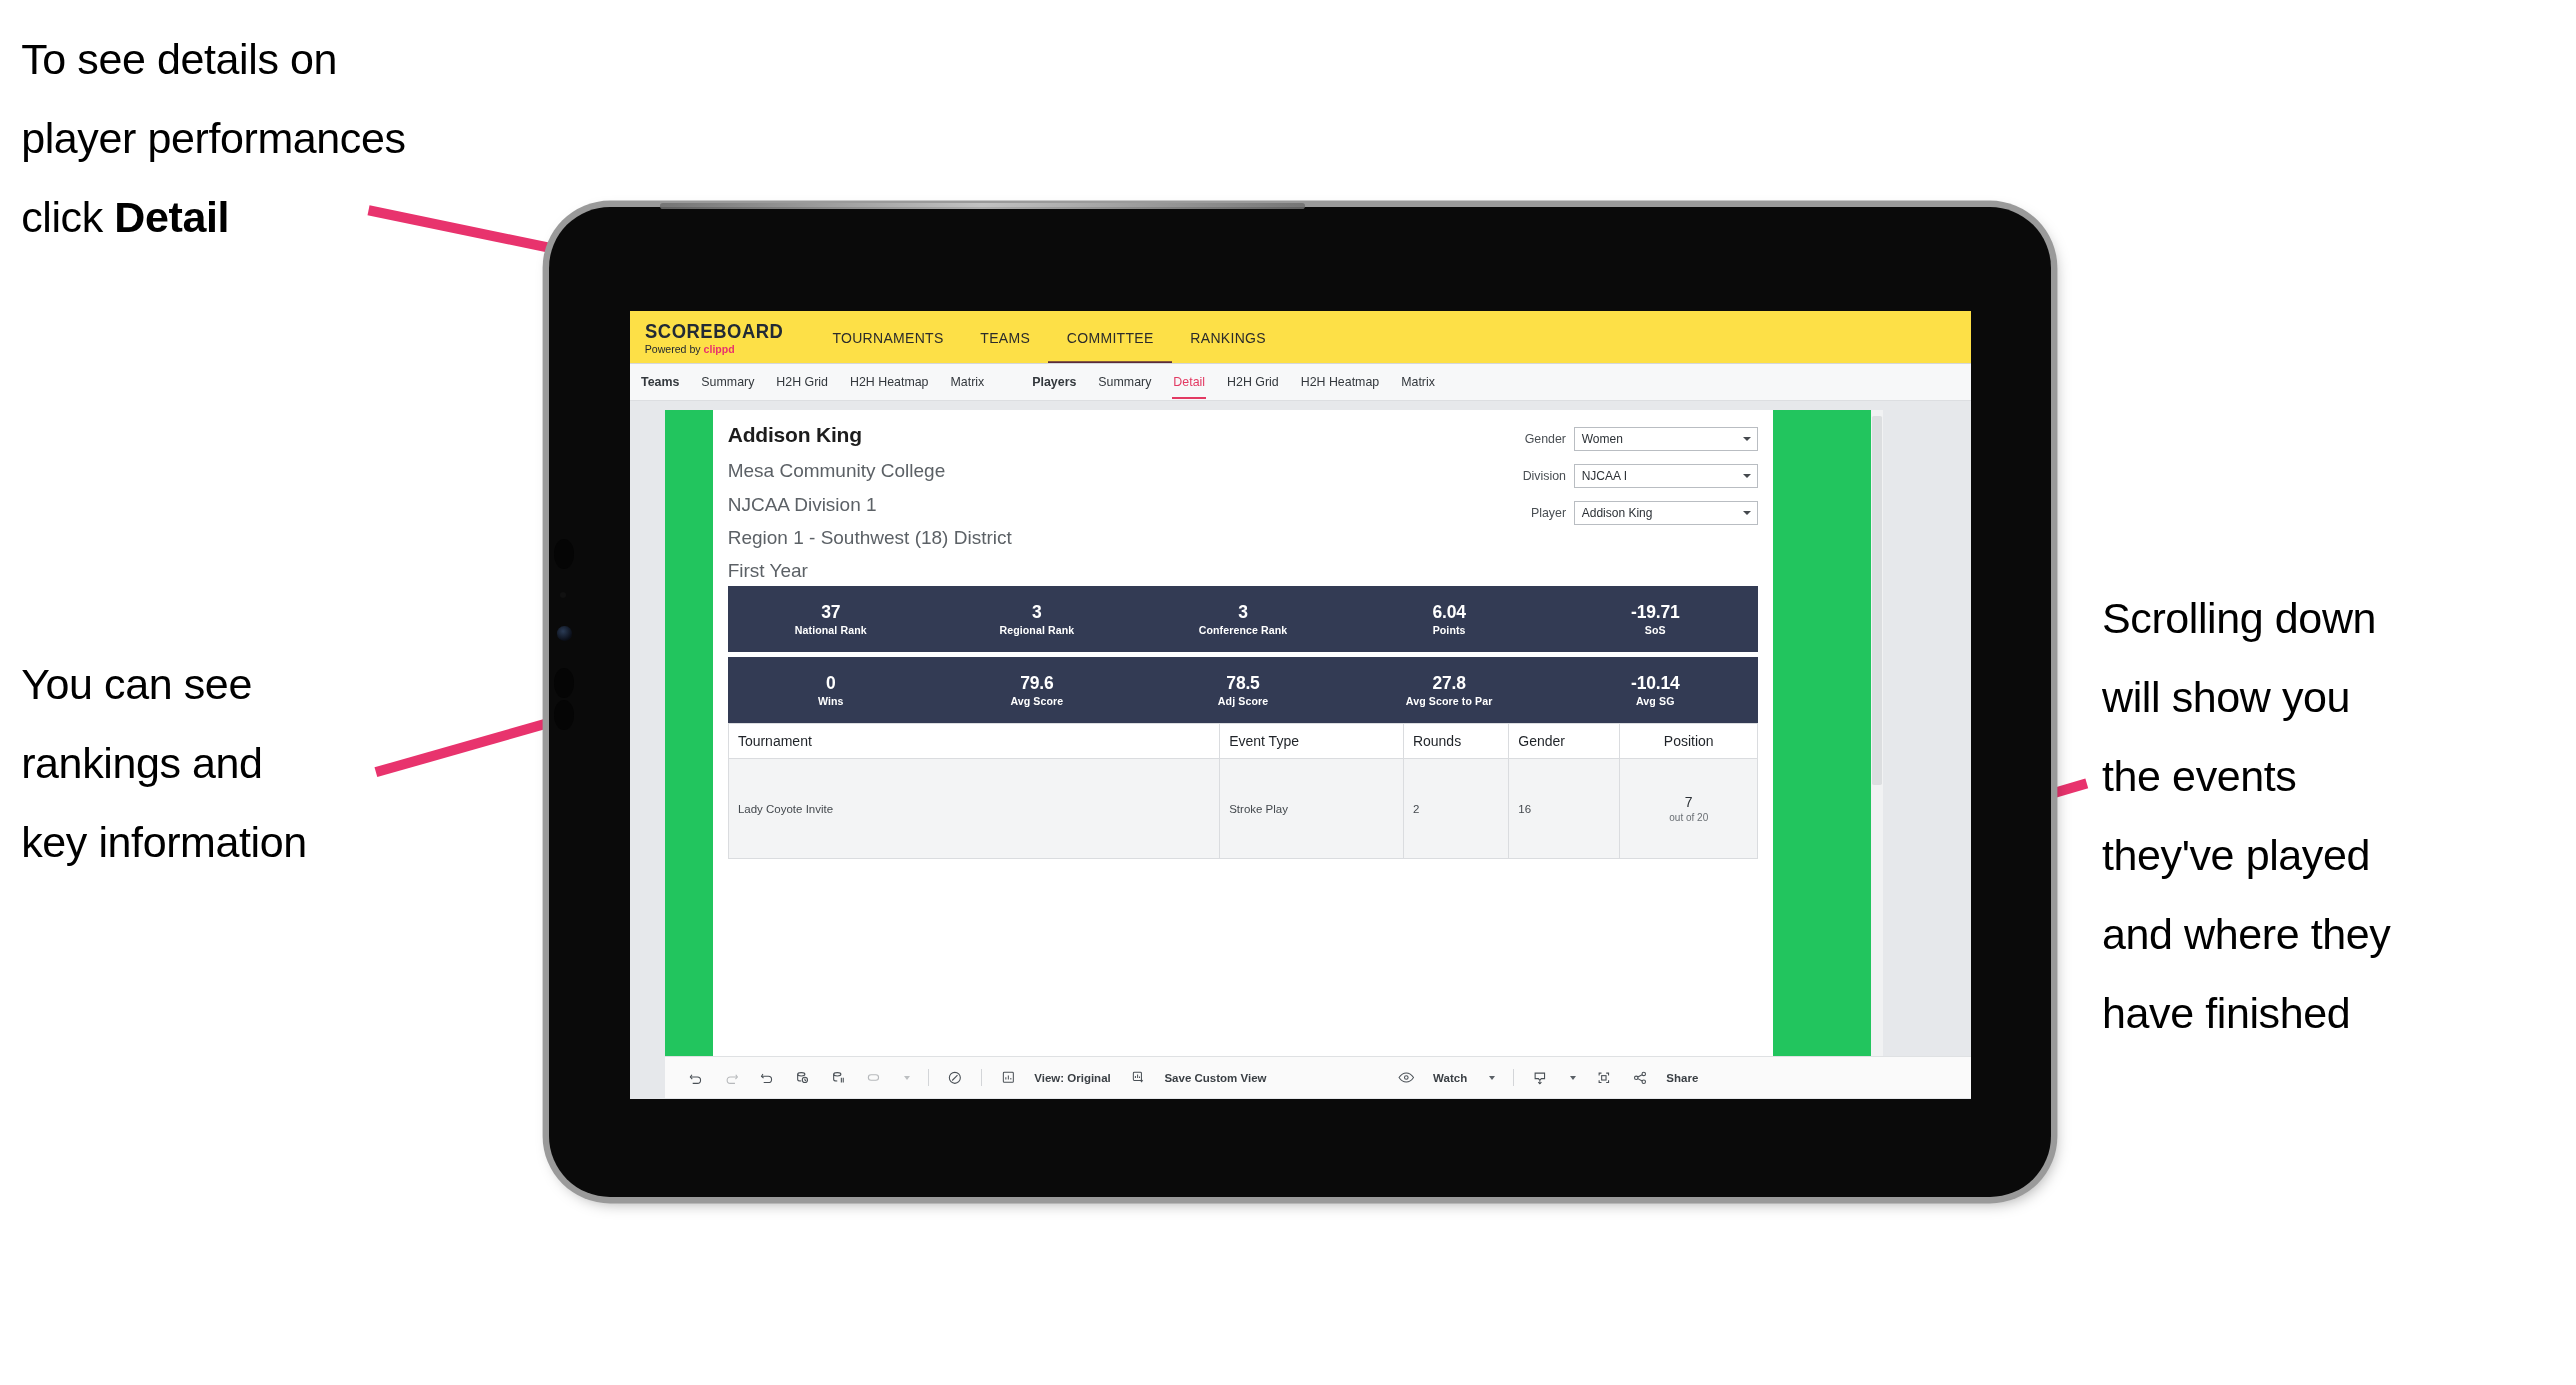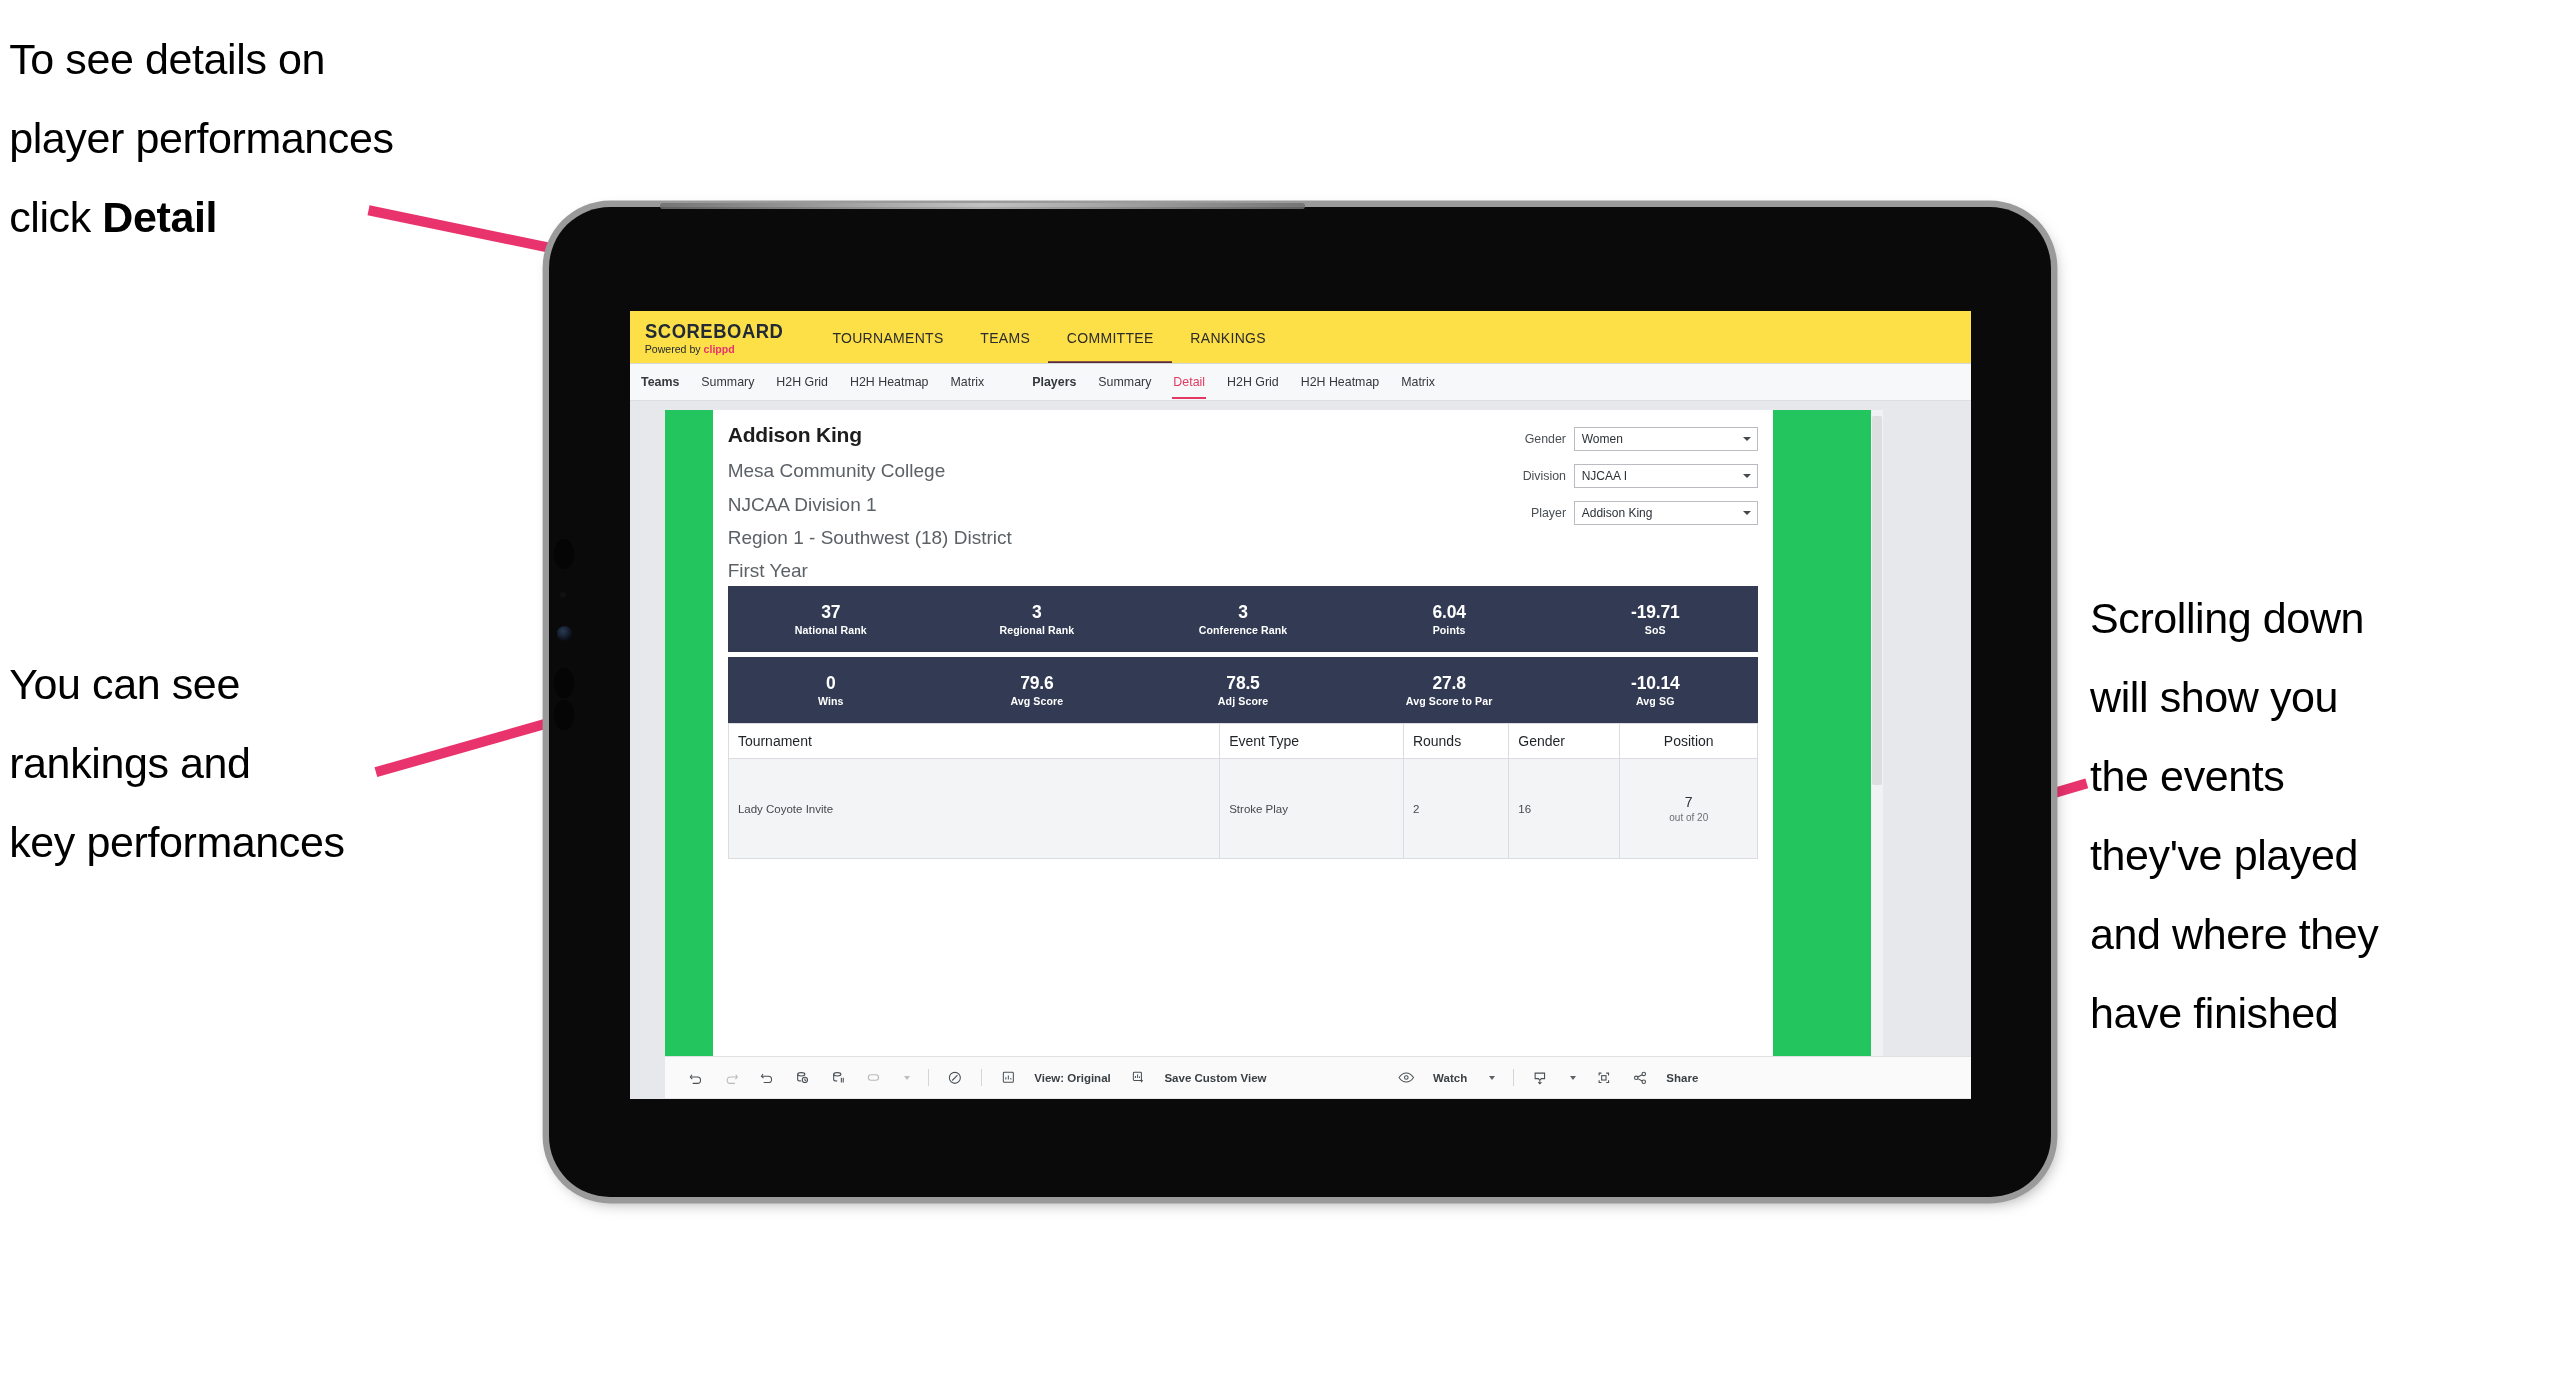--- a/index.html
+++ b/index.html
@@ -13,20 +13,21 @@
 
   
   .annot {
     position: absolute;
     color: #000;
     font-family: "Liberation Sans", sans-serif;
     font-size: 43px;
     line-height: 79px;
     letter-spacing: -0.4px;
     white-space: pre-line;
+    margin-left: 12px;
   }
   .annot b { font-weight: 700; }
   #annot-topleft { left: 9.2px; top: 20px; width: 608px; }
   #annot-midleft { left: 9.2px; top: 645px; width: 516px; }
   #annot-right   { left: 2090px; top: 579px; width: 461px; }
 
   
   .arrow-svg { position: absolute; left: 0; top: 0; width: 2576px; height: 1386px; pointer-events: none; }
 
   
@@ -184,21 +185,21 @@
 <body>
 
 <div id="root">
 
   <div class="annot" id="annot-topleft"><span>To see details on
 player performances
 click </span><b>Detail</b></div>
 
   <div class="annot" id="annot-midleft">You can see
 rankings and
-key performances</div>
+key information</div>
 
   <div class="annot" id="annot-right">Scrolling down
 will show you
 the events
 they've played
 and where they
 have finished</div>
 
   <svg class="arrow-svg" viewBox="0 0 2796 1504">
     <defs>

